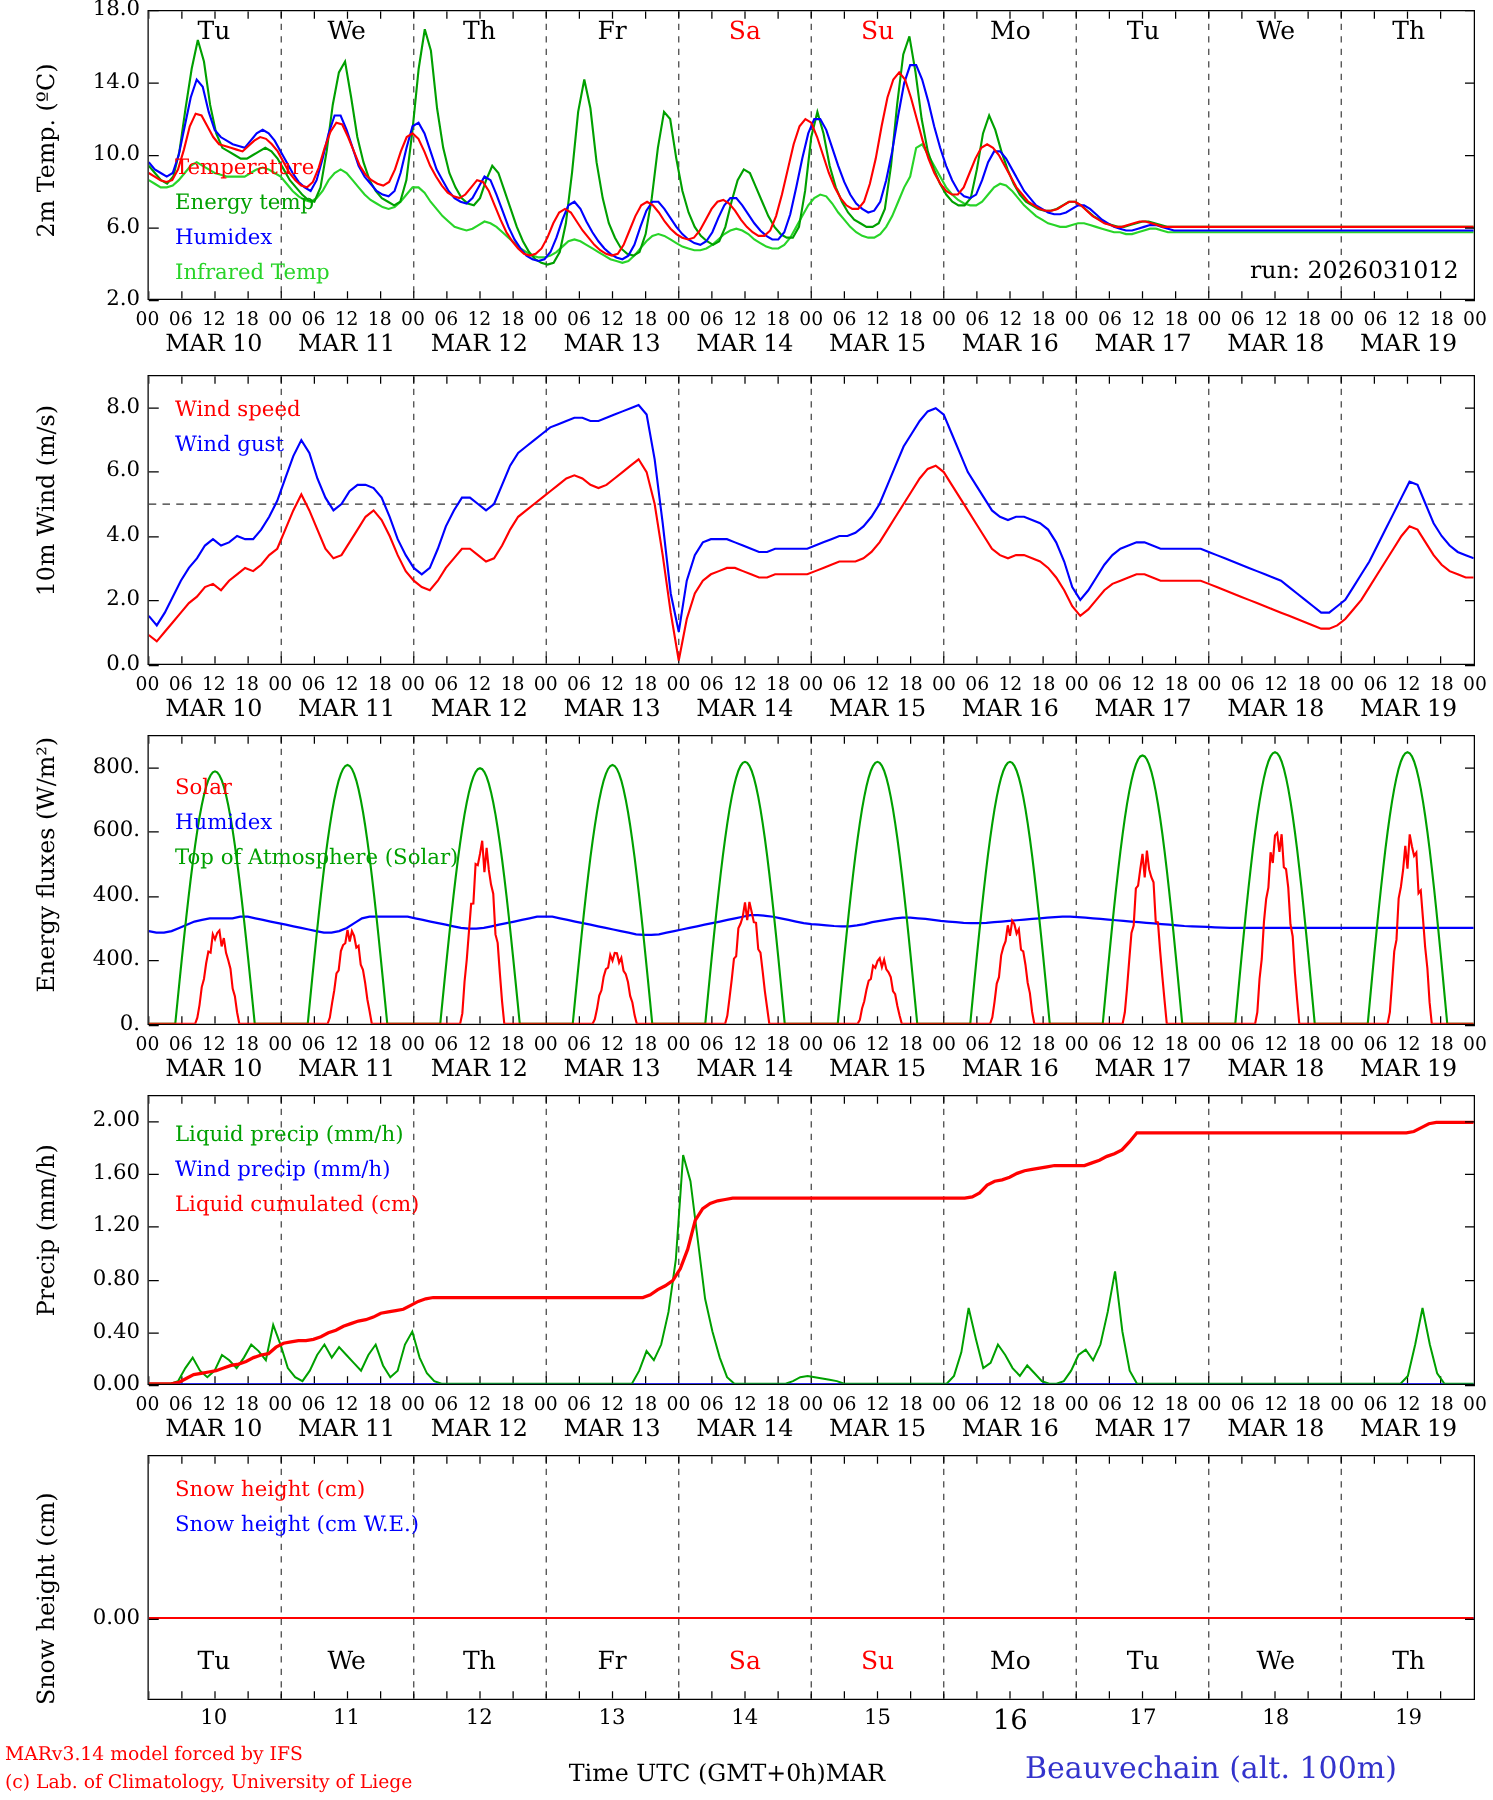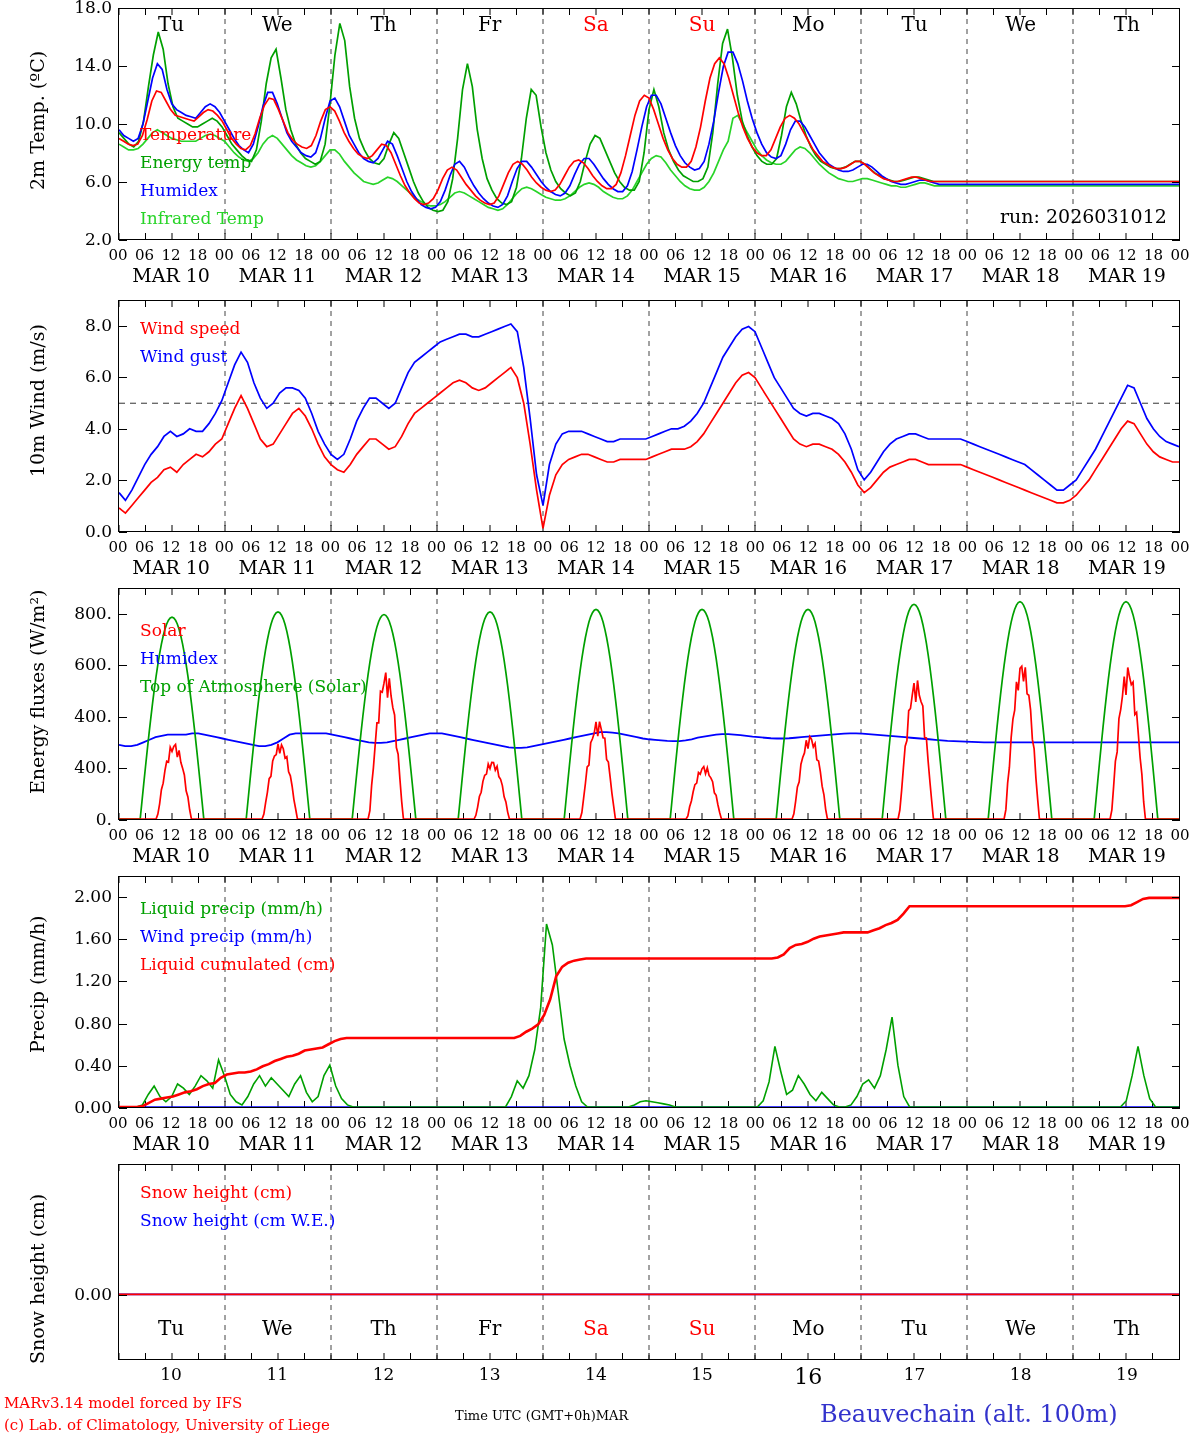--- a/index.html
+++ b/index.html
@@ -13,21 +13,21 @@
   .xdate{position:absolute;font-size:19px;text-align:center;white-space:nowrap;}
   .dayname{position:absolute;font-size:20px;text-align:center;white-space:nowrap;}
   .legend{position:absolute;font-size:17px;white-space:nowrap;}
   .run{position:absolute;font-size:19px;white-space:nowrap;}
   .red{color:#f00;}
   .green{color:#00a000;}
   .blue{color:#00f;}
   .ltgreen{color:#28d428;}
   .footer-left{position:absolute;font-size:15px;color:#f00;white-space:nowrap;}
   .footer-right{position:absolute;font-size:24px;color:#3333cc;white-space:nowrap;}
-  .xaxis-title{position:absolute;font-size:13px;white-space:nowrap;}
+  .xaxis-title{position:absolute;font-size:19px;white-space:nowrap;}
 </style>
 </head>
 <body>
 
 <div class="panel" style="top:0;height:290px;">
   <div class="ylabel" style="left:26px;top:190px;">2m Temp. (ºC)</div>
   <div class="plotbox" id="box1" style="left:118px;top:8px;width:1062px;height:232px;">
     <svg id="svg1" width="1060" height="230" viewBox="0 0 1060 230">
         <line x1="106" y1="0" x2="106" y2="230" stroke="#444" stroke-width="1" stroke-dasharray="5,5"></line>
         <line x1="212" y1="0" x2="212" y2="230" stroke="#444" stroke-width="1" stroke-dasharray="5,5"></line>

